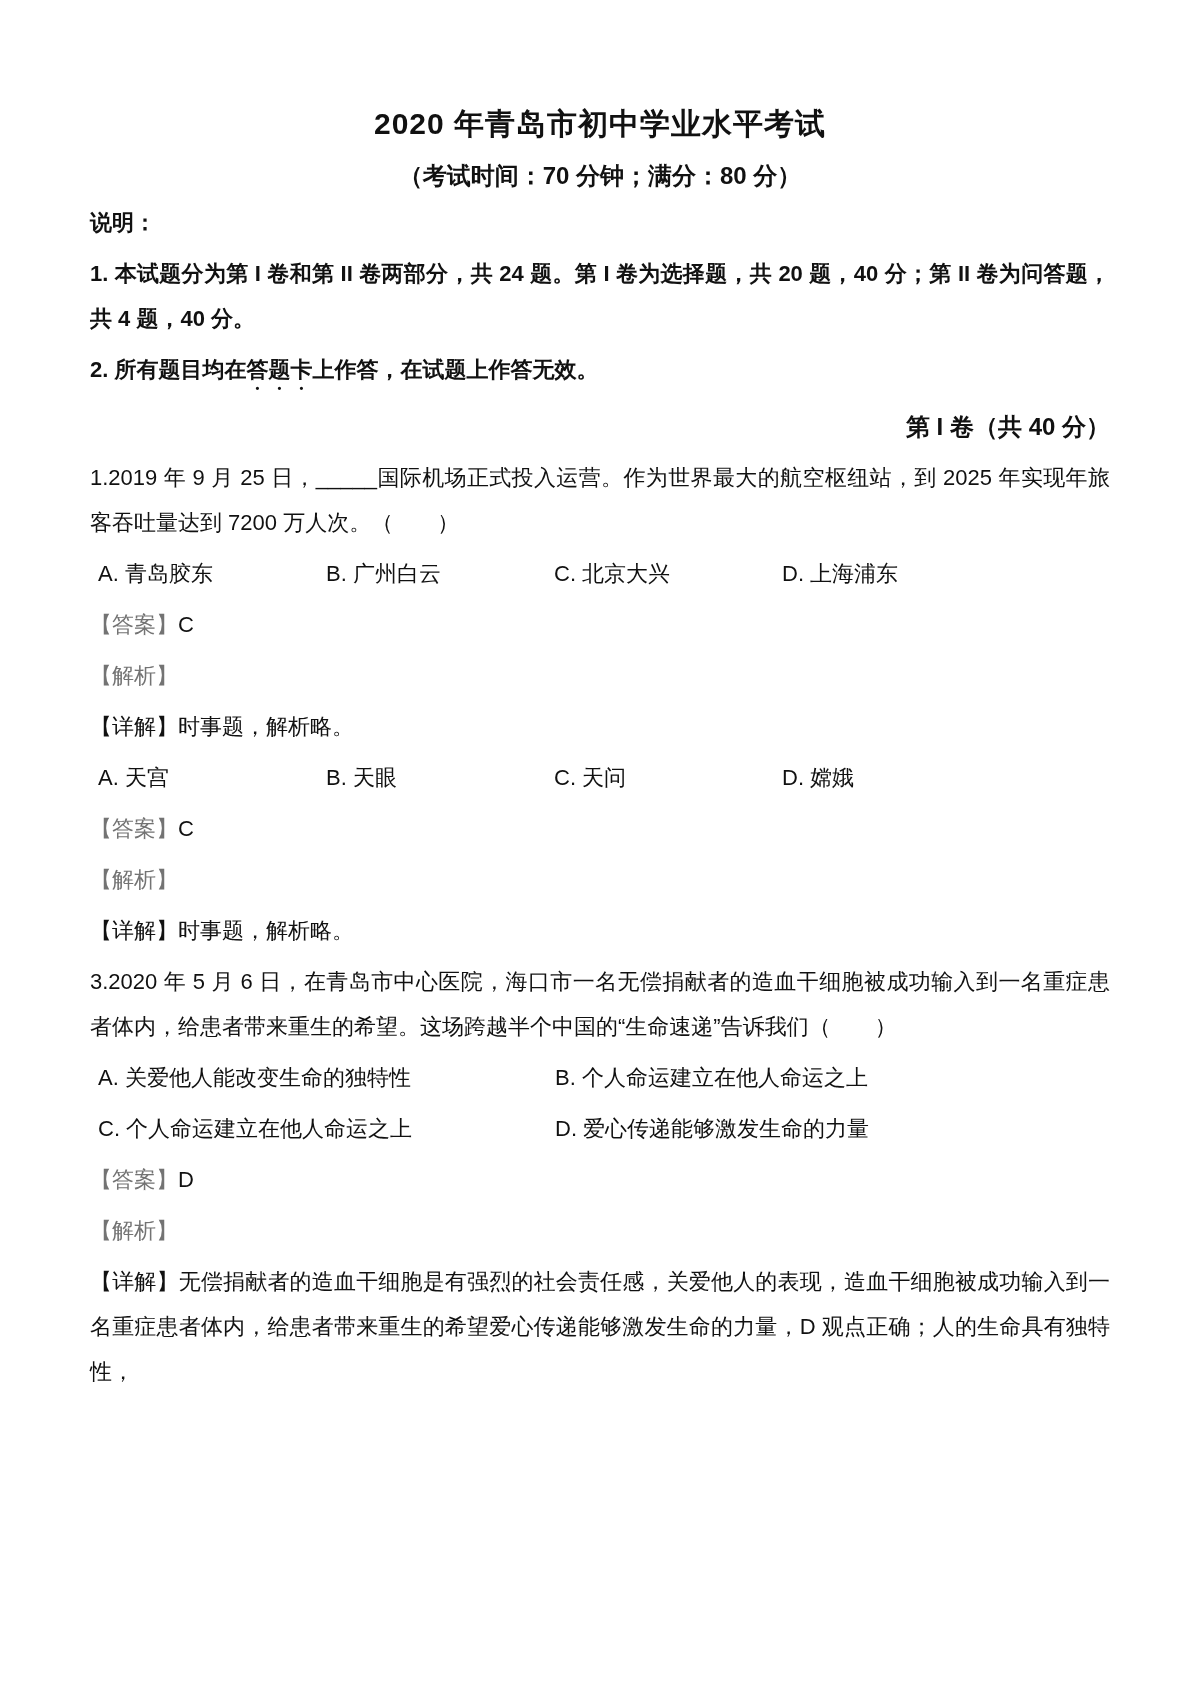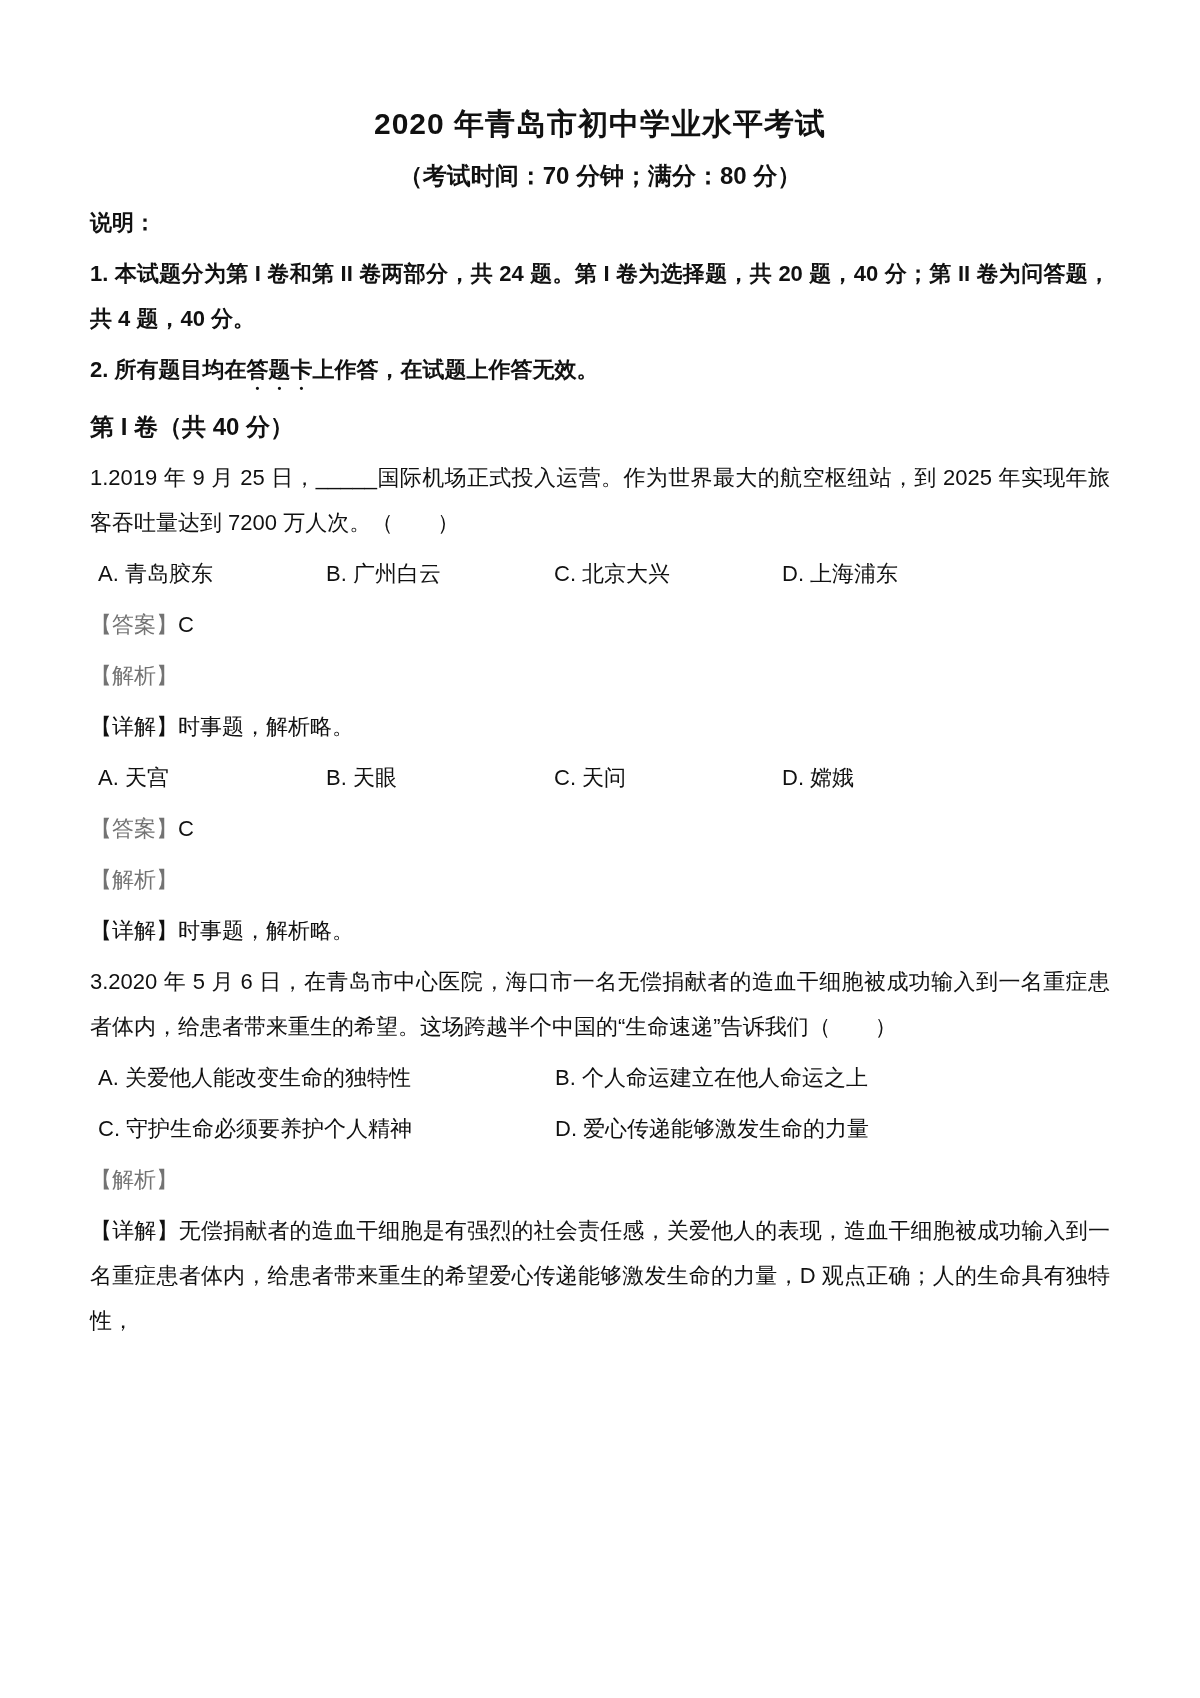--- a/index.html
+++ b/index.html
@@ -18,21 +18,21 @@
     text-align:center; letter-spacing:1px;
   }
   h2.subtitle {
     margin:16px 0 0 0; font-size:30px; line-height:40px; font-weight:bold;
     text-align:center; letter-spacing:1px;
   }
   p { margin:6px 0 0 0; font-size:22px; line-height:45px; }
   .exam-info { margin:14px 0 0 0; font-size:24px; line-height:36px; font-weight:bold; text-align:center; }
   .bold { font-weight:bold; }
   .just { text-align:justify; }
-  .center { text-align:left; }
+  .center { text-align:right; }
   .section-header { margin-top:10px; font-size:24px; }
   .opts { padding-left:8px; }
   .opt { display:inline-block; vertical-align:top; }
   .w4 { width:228px; }
   .half { width:457px; }
   .blue { color:#737373; }
   .emph {
     -webkit-text-emphasis:filled dot #111111;
     -webkit-text-emphasis-position:under right;
     text-emphasis:filled dot #111111;
@@ -72,20 +72,21 @@
       <p><span class="blue">【解析】</span></p>
       <p class="just"><span>【详解】</span><span>时事题，解析略。</span></p>
     </div>
 
     <div class="question">
       <p class="just">3.2020 年 5 月 6 日，在青岛市中心医院，海口市一名无偿捐献者的造血干细胞被成功输入到一名重症患者体内，给患者带来重生的希望。这场跨越半个中国的“生命速递”告诉我们（　　）</p>
       <p class="opts">
         <span class="opt half">A. 关爱他人能改变生命的独特性</span><span class="opt">B. 个人命运建立在他人命运之上</span>
       </p>
       <p class="opts">
-        <span class="opt half">C. 守护生命必须要养护个人精神</span><span class="opt">D. 爱心传递能够激发生命的力量</span>
+        <span class="opt half">C. 个人命运建立在他人命运之上</span><span class="opt">D. 爱心传递能够激发生命的力量</span>
       </p>
+      <p><span class="blue">【答案】</span><span>D</span></p>
       <p><span class="blue">【解析】</span></p>
       <p class="just"><span>【详解】</span><span>无偿捐献者的造血干细胞是有强烈的社会责任感，关爱他人的表现，造血干细胞被成功输入到一名重症患者体内，给患者带来重生的希望爱心传递能够激发生命的力量，D 观点正确；人的生命具有独特性，</span></p>
     </div>
 
   </div>
 </div>
 
 </body></html>

